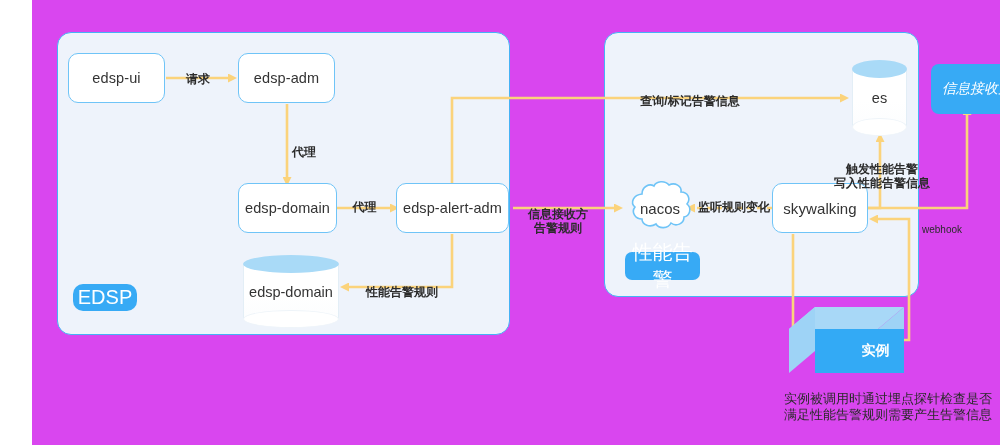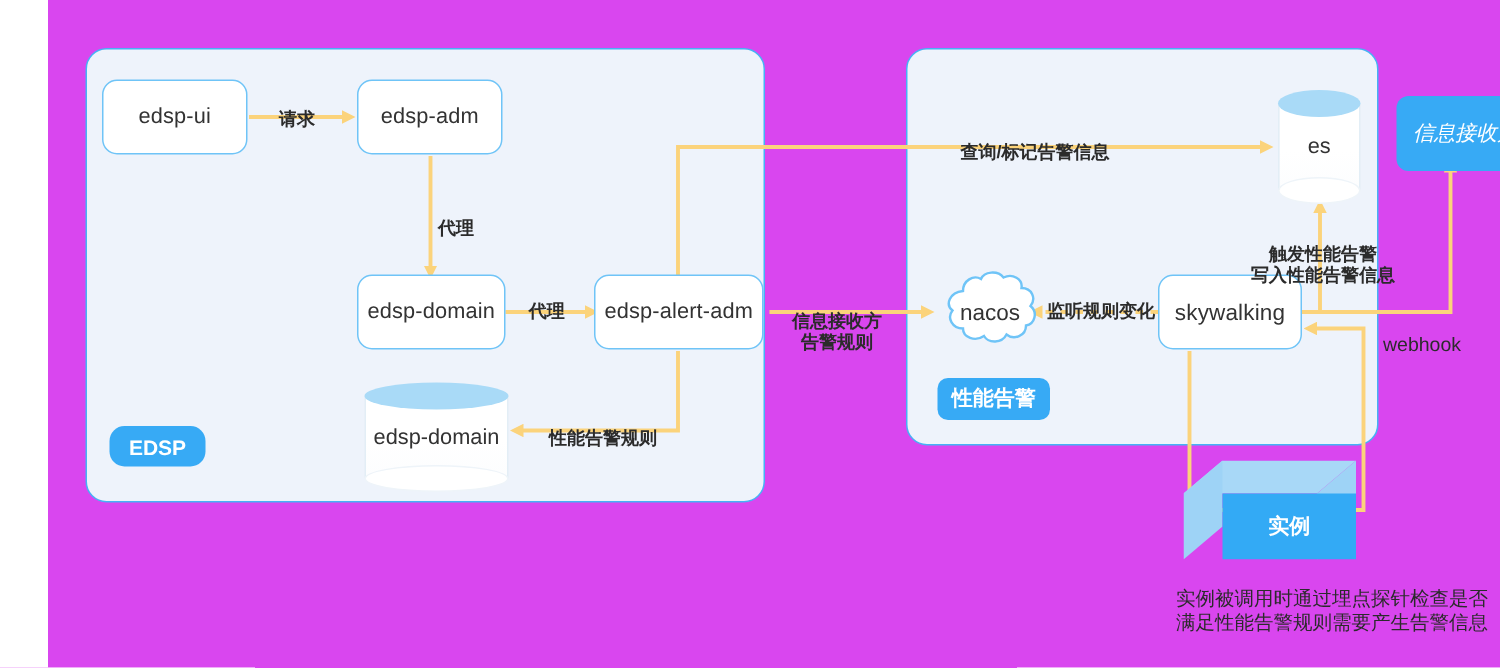--- a/index.html
+++ b/index.html
@@ -53,22 +53,22 @@
     color: #333333;
     font-size: 14.5px;
     letter-spacing: .1px;
   }
 
   
   .badge-blue {
     background: #37aaf5;
     border-radius: 7px;
     color: #ffffff;
-    font-size: 14px;
-    font-weight: bold;
+    font-size: 20px;
+    font-weight: normal;
   }
   .box-blue {
     background: #37aaf5;
     border-radius: 8px;
     color: #ffffff;
     font-size: 14px;
     font-style: italic;
   }
 
   
@@ -138,21 +138,21 @@
     position: absolute;
     color: #2b2b2b;
     font-size: 12px;
     font-weight: bold;
     line-height: 14px;
     white-space: pre-line;
     text-align: center;
   }
   .edge-label.latin {
     font-weight: normal;
-    font-size: 13px;
+    font-size: 10px;
   }
   .caption {
     position: absolute;
     color: #2b2b2b;
     font-size: 13px;
     line-height: 16px;
     white-space: pre-line;
     text-align: center;
   }
 </style>
@@ -259,21 +259,21 @@
     <svg width="115" height="66" viewBox="0 0 115 66">
 
       <path d="M0,22 L26,0 L115,0 L89,22 Z" fill="#a8d8f7"></path>
 
       <path d="M0,22 L26,0 L26,44 L0,66 Z" fill="#9ed3f6"></path>
 
       <path d="M89,22 L115,0 L115,44 L89,66 Z" fill="#9ed3f6"></path>
 
       <rect x="26" y="22" width="89" height="44" fill="#33aaf5"></rect>
     </svg>
-    <div class="cube-label" style="left:26px; top:22px; width:89px; height:44px;">实例</div>
+    <div class="cube-label" style="left:42px; top:22px; width:89px; height:44px;">实例</div>
   </div>
 
   <div class="edge-label" style="left:131px; top:58px; width:70px;">
     <span>请求</span>
   </div>
 
   <div class="edge-label" style="left:260px; top:131px; width:40px; text-align:left;">
     <span>代理</span>
   </div>
 

